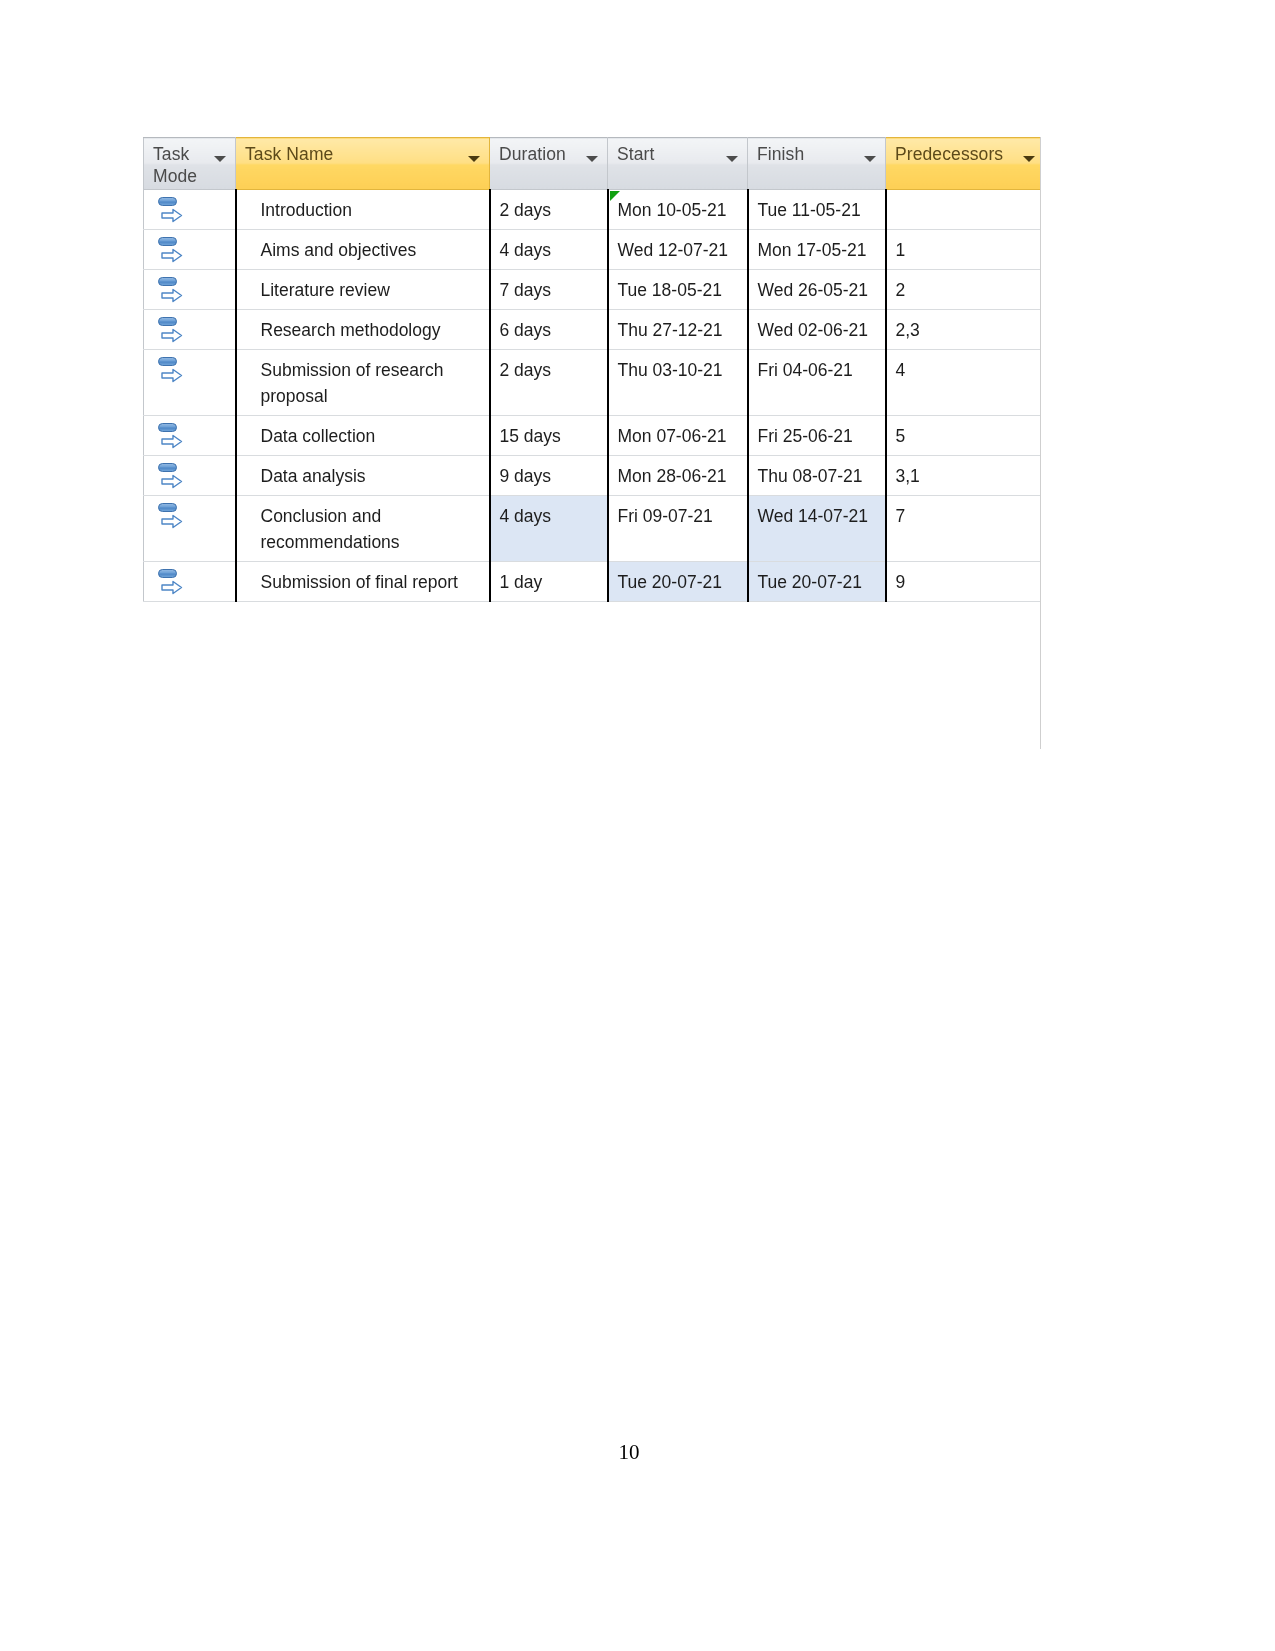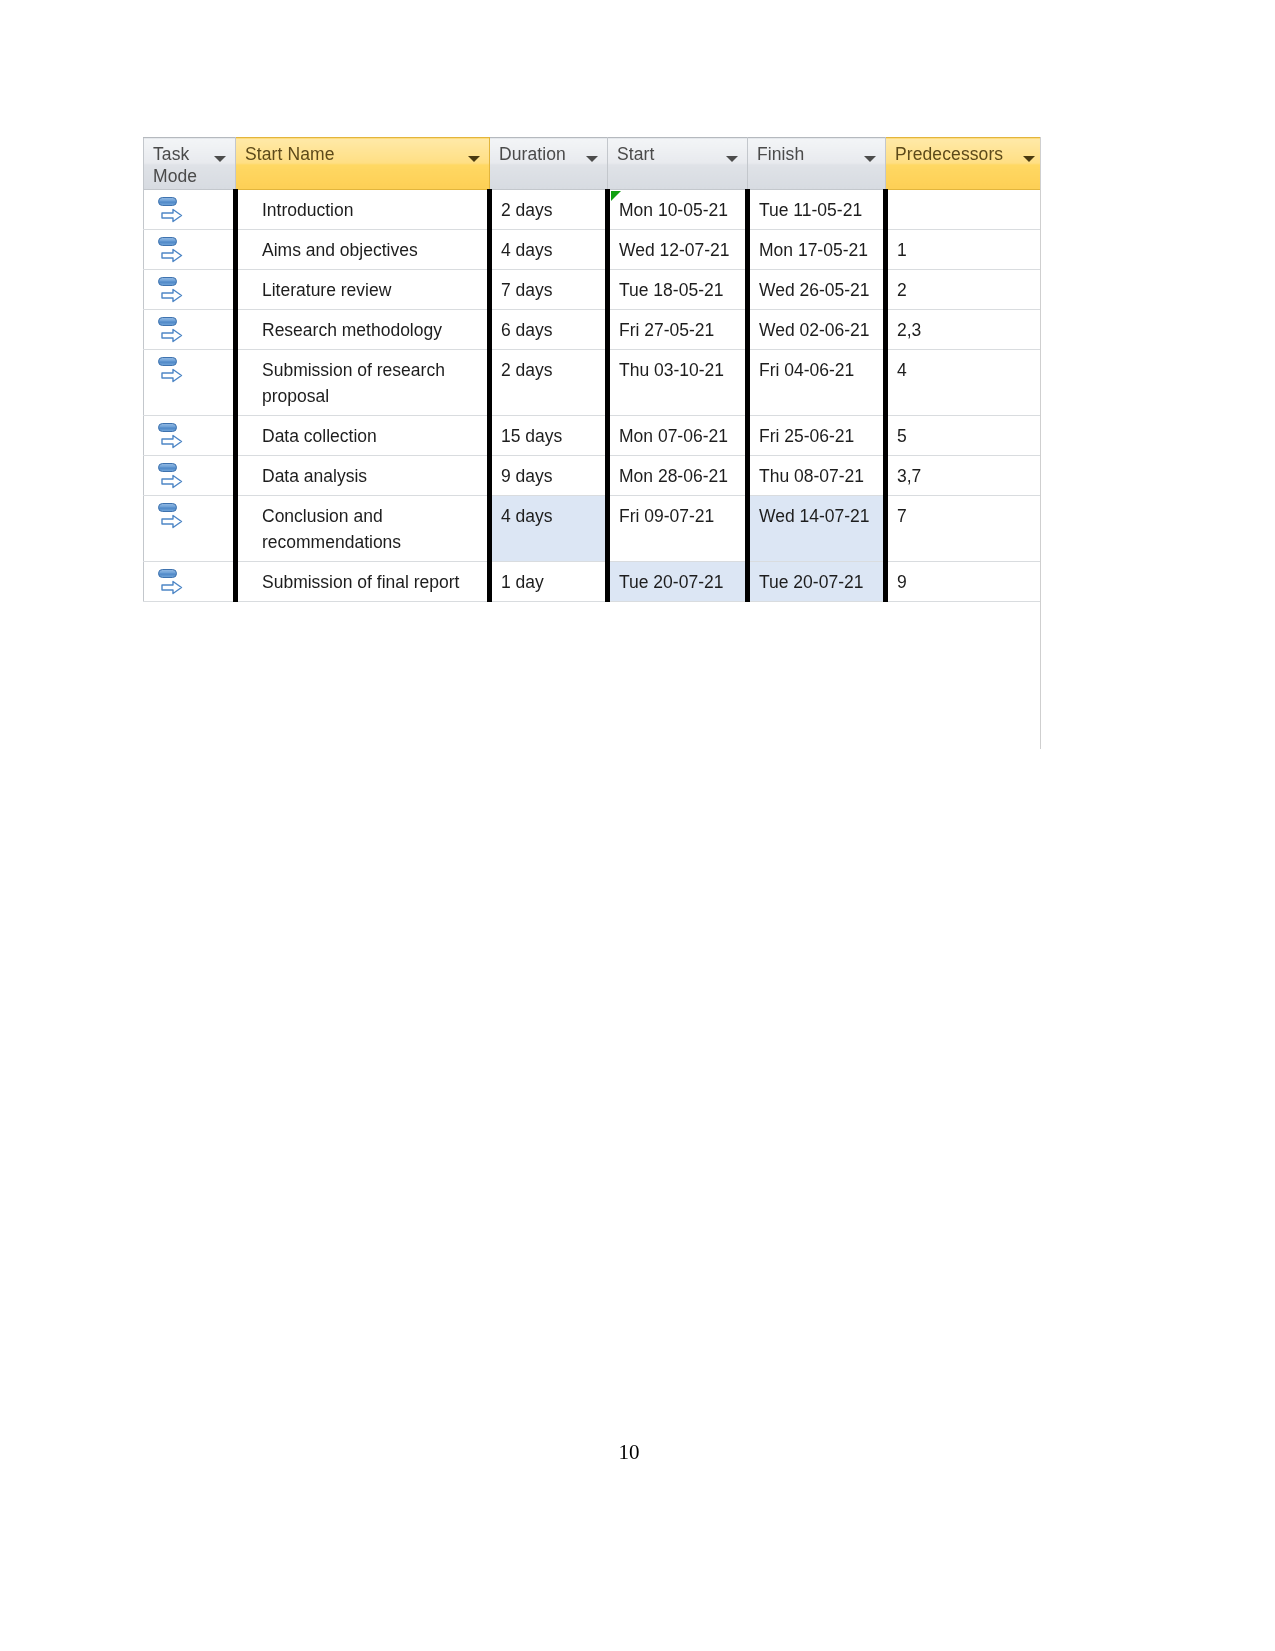--- a/index.html
+++ b/index.html
@@ -91,21 +91,21 @@
     border-top: 6px solid #4c4c4c;
     cursor: pointer;
   }
   th.hl .th-arrow { border-top-color: #4a3a10; }
 
   
   tbody td {
     padding: 0;
     margin: 0;
     border-left: 1px solid #d6d9dd;
-    border-right: 5px solid #000000;
+    border-right: 2px solid #000000;
     border-bottom: 1px solid #d9dcdf;
     vertical-align: top;
     background: #ffffff;
     font-size: 17.5px;
     color: #1d1d1d;
     line-height: 26px;
   }
   tbody td.sel { background: #dce6f4; }
 
   .cell-txt {
@@ -177,21 +177,21 @@
       <col class="c-pred">
     </colgroup>
     <thead>
       <tr>
           <th class="">
             <span class="th-label">Task
 Mode</span>
             <span class="th-arrow"></span>
           </th>
           <th class="hl">
-            <span class="th-label">Start Name</span>
+            <span class="th-label">Task Name</span>
             <span class="th-arrow"></span>
           </th>
           <th class="">
             <span class="th-label">Duration</span>
             <span class="th-arrow"></span>
           </th>
           <th class="">
             <span class="th-label">Start</span>
             <span class="th-arrow"></span>
           </th>
@@ -291,21 +291,21 @@
               </svg>
             </span>
           </td>
           <td class="c-name-cell">
             <span class="cell-txt">Research methodology</span>
           </td>
           <td>
             <span class="cell-txt">6 days</span>
           </td>
           <td>
-            <span class="cell-txt">Fri 27-05-21</span>
+            <span class="cell-txt">Thu 27-12-21</span>
           </td>
           <td>
             <span class="cell-txt">Wed 02-06-21</span>
           </td>
           <td class="c-pred-cell">
             <span class="cell-txt">2,3</span>
           </td>
         </tr>
         <tr>
           <td class="c-mode-cell">
@@ -372,21 +372,21 @@
           <td>
             <span class="cell-txt">9 days</span>
           </td>
           <td>
             <span class="cell-txt">Mon 28-06-21</span>
           </td>
           <td>
             <span class="cell-txt">Thu 08-07-21</span>
           </td>
           <td class="c-pred-cell">
-            <span class="cell-txt">3,7</span>
+            <span class="cell-txt">3,1</span>
           </td>
         </tr>
         <tr>
           <td class="c-mode-cell">
             <span class="mode-icon">
               <span class="pill"></span>
               <svg class="arrow" viewBox="0 0 22 15">
                 <path d="M1 5 H12 V1.5 L20.5 7.5 L12 13.5 V10 H1 Z" fill="#ffffff" stroke="#4d86c6" stroke-width="1.4" stroke-linejoin="round"></path>
               </svg>
             </span>

